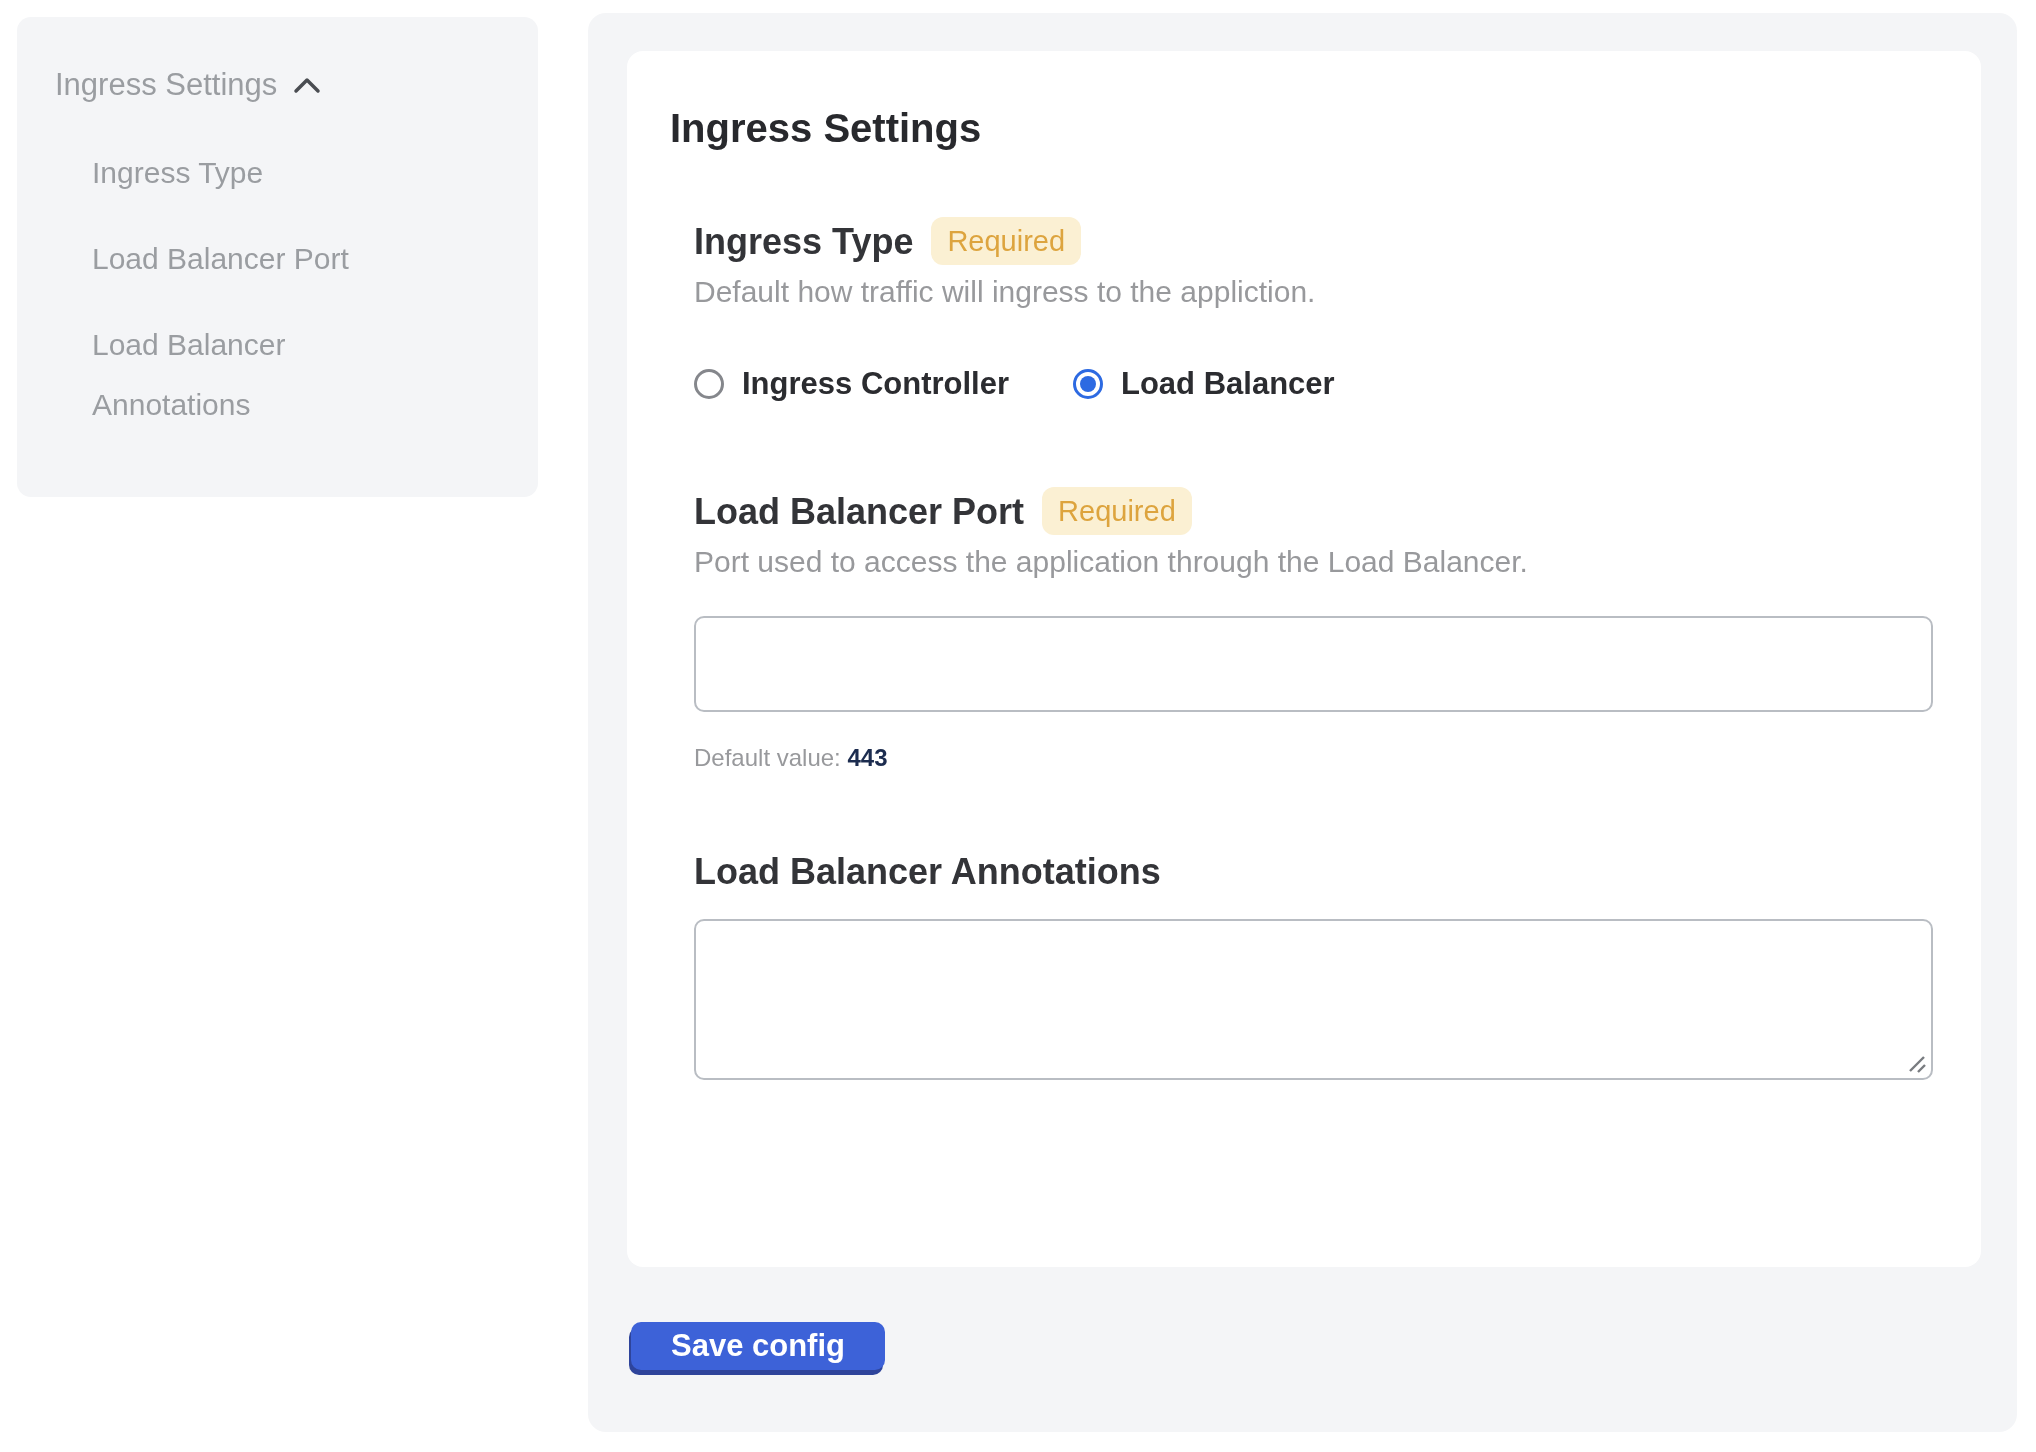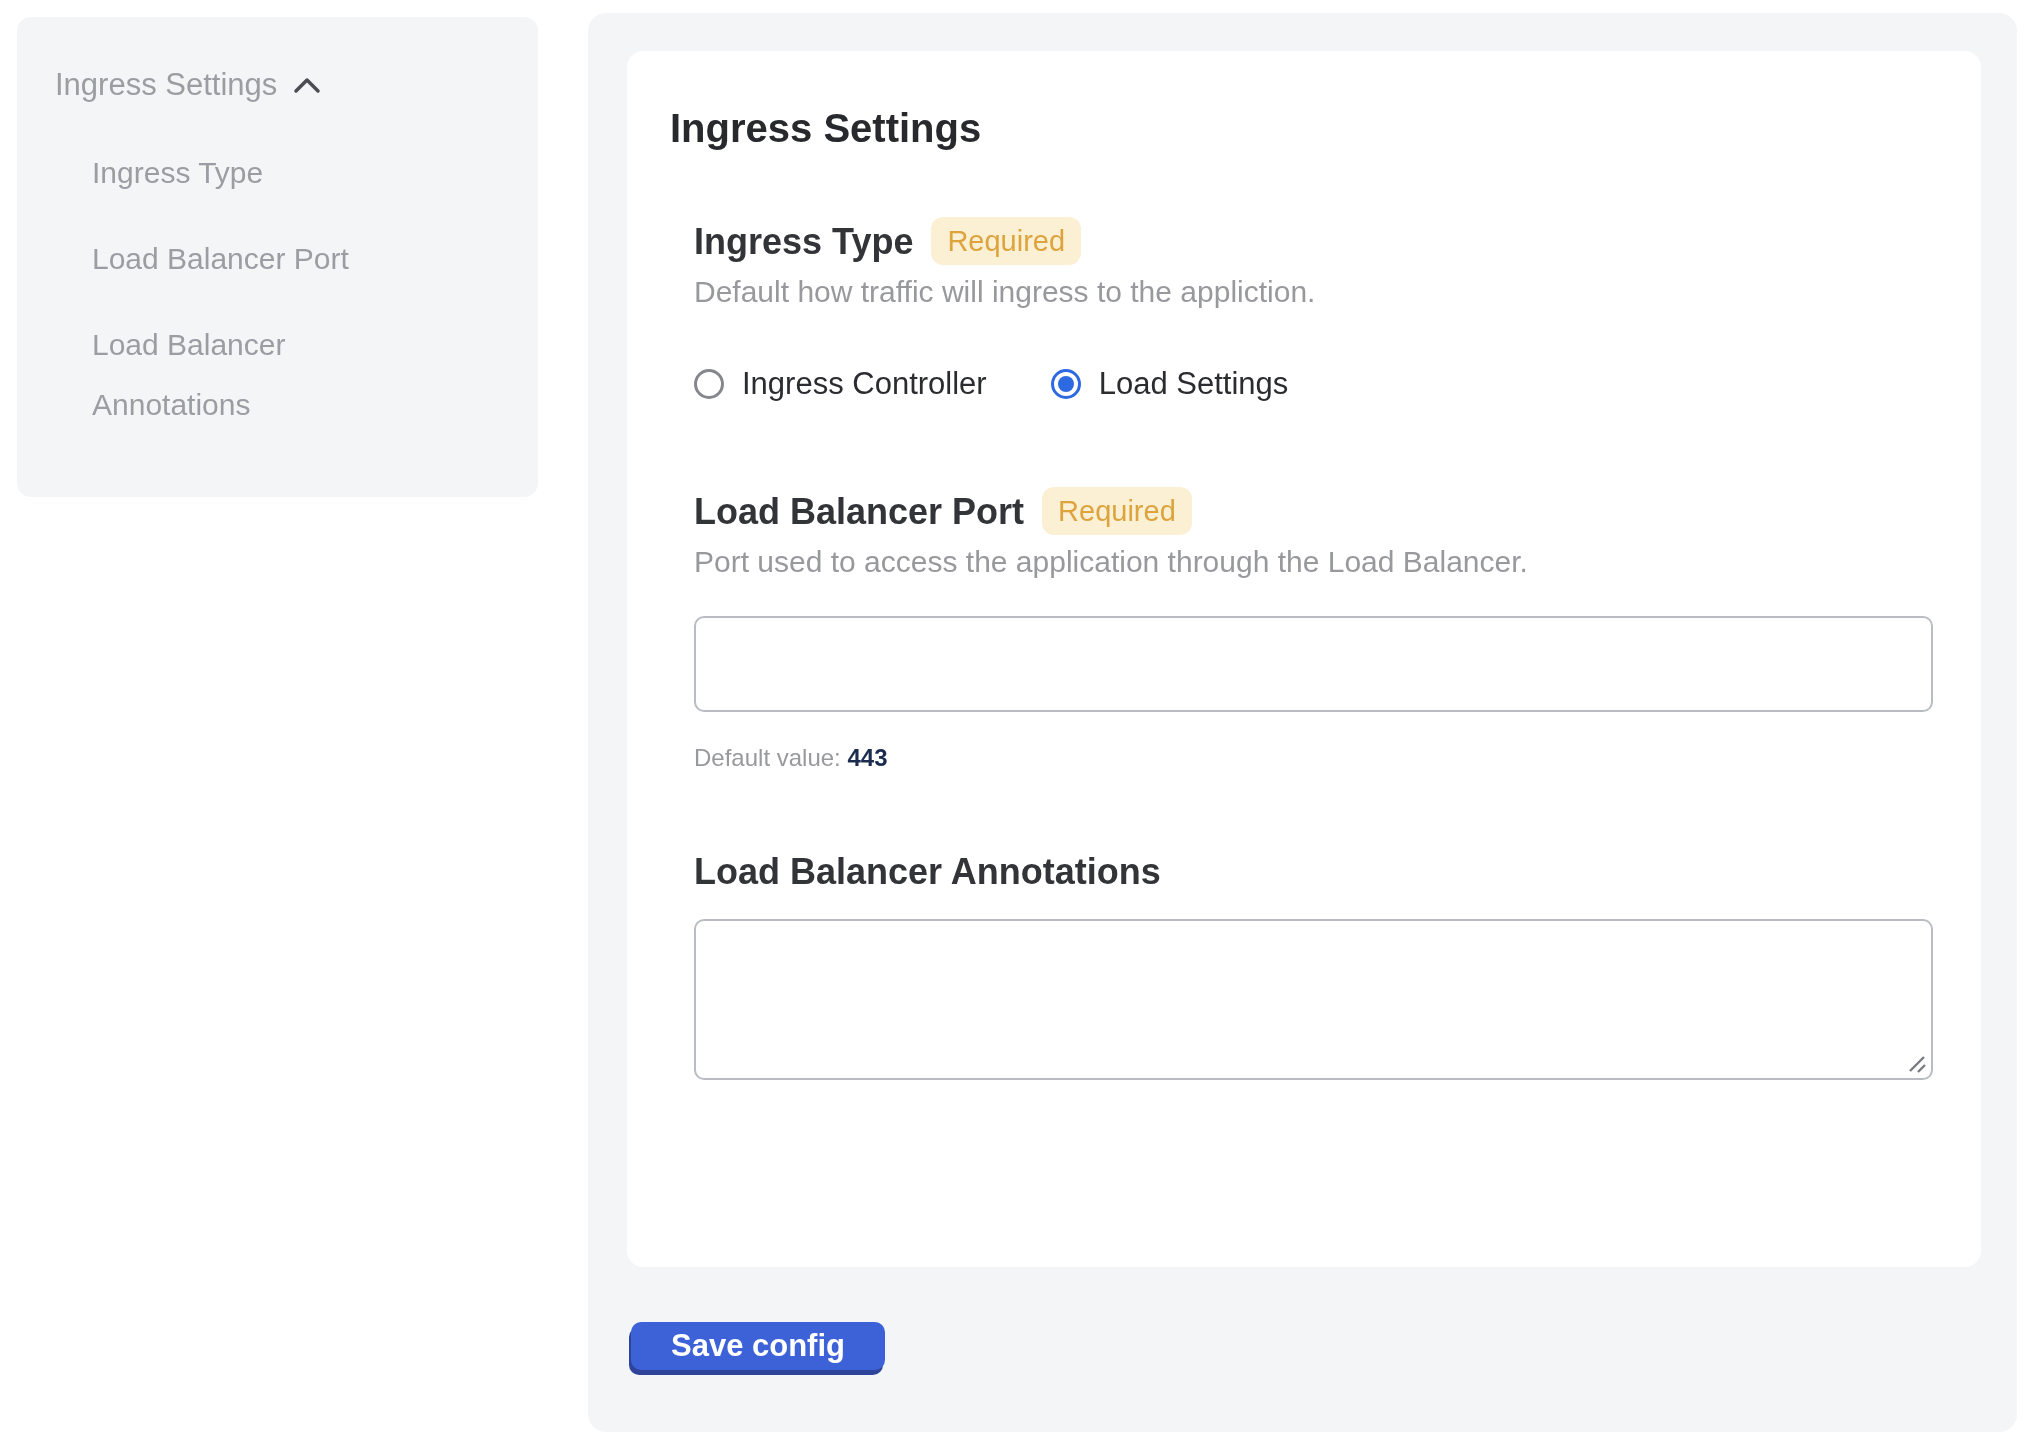--- a/index.html
+++ b/index.html
@@ -130,21 +130,21 @@
     position: absolute;
     left: 50%; top: 50%;
     width: 16px; height: 16px;
     margin: -8px 0 0 -8px;
     border-radius: 50%;
     background: #2d6ae2;
   }
   .radio-label {
     font-size: 31px;
     line-height: 40px;
-    font-weight: 400;
+    font-weight: 700;
     color: #2b2c30;
   }
   
   .text-input {
     display: block;
     margin-top: 34px;
     width: 100%;
     height: 96px;
     border: 2px solid #b9bdc3;
     border-radius: 10px;
@@ -237,21 +237,21 @@
         <span class="required-badge">Required</span>
       </div>
       <div class="section-desc">Default how traffic will ingress to the appliction.</div>
       <div class="radio-row">
         <label class="radio-option">
           <span class="radio-circle"></span>
           <span class="radio-label">Ingress Controller</span>
         </label>
         <label class="radio-option">
           <span class="radio-circle selected"></span>
-          <span class="radio-label">Load Settings</span>
+          <span class="radio-label">Load Balancer</span>
         </label>
       </div>
     </div>
 
     <div class="section section-2">
       <div class="section-heading-row">
         <span class="section-heading">Load Balancer Port</span>
         <span class="required-badge">Required</span>
       </div>
       <div class="section-desc">Port used to access the application through the Load Balancer.</div>

